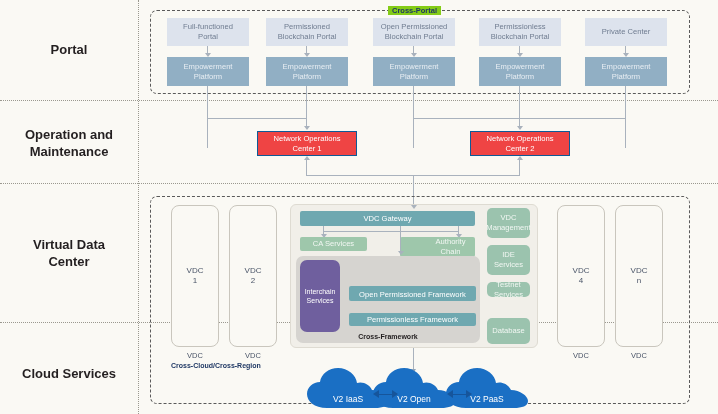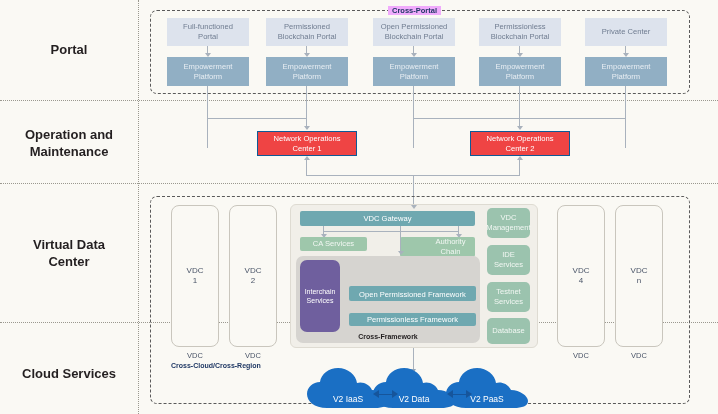--- a/index.html
+++ b/index.html
@@ -52,21 +52,21 @@
     position: absolute;
     border: 1.4px dashed #5a5a5a;
     border-radius: 7px;
     box-sizing: border-box;
   }
   .dashbox-title {
     position: absolute;
     font-size: 7.5px;
     font-weight: bold;
     color: #1f3864;
-    background: #f0abfc;
+    background: #84cc16;
     padding: 0 4px;
     white-space: nowrap;
   }
 
   
   .node {
     position: absolute;
     box-sizing: border-box;
     display: flex;
     align-items: center;
@@ -347,39 +347,39 @@
   <div class="node teal" style="left:349px; top:262px; width:127px; height:13px;margin-top:24px;">Permissioned Framework</div>
   <div class="node teal" style="left:349px; top:288px; width:127px; height:13px;">Open Permissioned Framework</div>
   <div class="node teal" style="left:349px; top:313px; width:127px; height:13px;">Permissionless Framework</div>
 
   <div class="crossfw-label" style="left:296px; top:333px; width:184px;">Cross-Framework</div>
 
   <div class="node sage2" style="left:487px; top:208px; width:43px; height:30px; white-space:pre-line;">VDC
 Management</div>
   <div class="node sage2" style="left:487px; top:245px; width:43px; height:30px; white-space:pre-line;">IDE
 Services</div>
-  <div class="node sage2" style="left:487px; top:282px; width:43px; height:30px; white-space:pre-line;">Testnet
+  <div class="node sage2" style="left:487px; top:282px; width:43px; height:15px; white-space:pre-line;">Testnet
 Services</div>
   <div class="node sage2" style="left:487px; top:318px; width:43px; height:26px;">Database</div>
 
   <div class="line-v" style="left:413px; top:348px; height:23px;"></div>
   <div class="arrow-down-blue" style="left:409.5px; top:369px;"></div>
 
   <div class="cloud" style="left:305px; top:367px; width:86px; height:42px;">
     <svg width="86" height="42" viewBox="0 0 86 42" aria-hidden="true">
       <path fill="#1a6fc4" d="M22 41 C9 41 2 34 2 27 C2 20 8 15 15 15 C16 7 24 1 33 1 C43 1 51 8 52 16 C58 14 65 18 67 23 C76 23 84 29 84 34 C84 39 78 41 70 41 Z"></path>
     </svg>
     <div class="cloud-label">V2 IaaS</div>
   </div>
 
   <div class="cloud" style="left:371px; top:367px; width:86px; height:42px;">
     <svg width="86" height="42" viewBox="0 0 86 42" aria-hidden="true">
       <path fill="#1a6fc4" d="M22 41 C9 41 2 34 2 27 C2 20 8 15 15 15 C16 7 24 1 33 1 C43 1 51 8 52 16 C58 14 65 18 67 23 C76 23 84 29 84 34 C84 39 78 41 70 41 Z"></path>
     </svg>
-    <div class="cloud-label">V2 Data</div>
+    <div class="cloud-label">V2 Open</div>
   </div>
 
   <div class="cloud" style="left:444px; top:367px; width:86px; height:42px;">
     <svg width="86" height="42" viewBox="0 0 86 42" aria-hidden="true">
       <path fill="#1a6fc4" d="M22 41 C9 41 2 34 2 27 C2 20 8 15 15 15 C16 7 24 1 33 1 C43 1 51 8 52 16 C58 14 65 18 67 23 C76 23 84 29 84 34 C84 39 78 41 70 41 Z"></path>
     </svg>
     <div class="cloud-label">V2 PaaS</div>
   </div>
 
   <div class="line-h-blue" style="left:378px; top:393.5px; width:15px;"></div>

